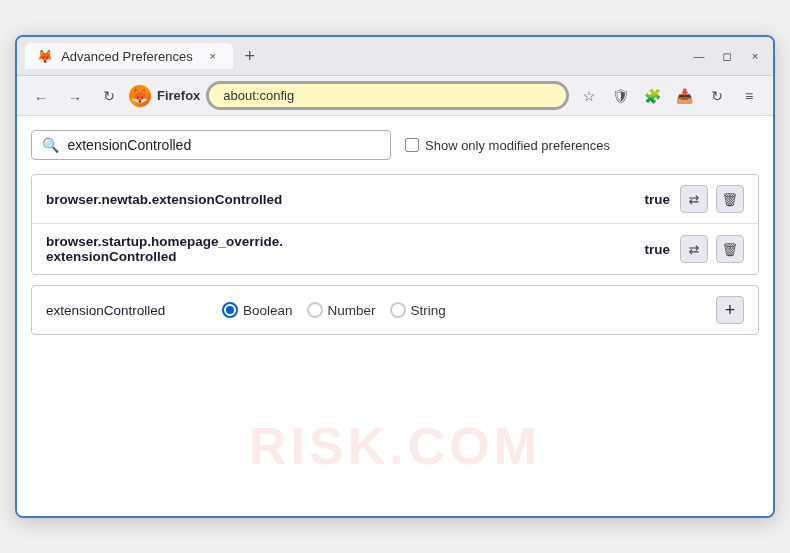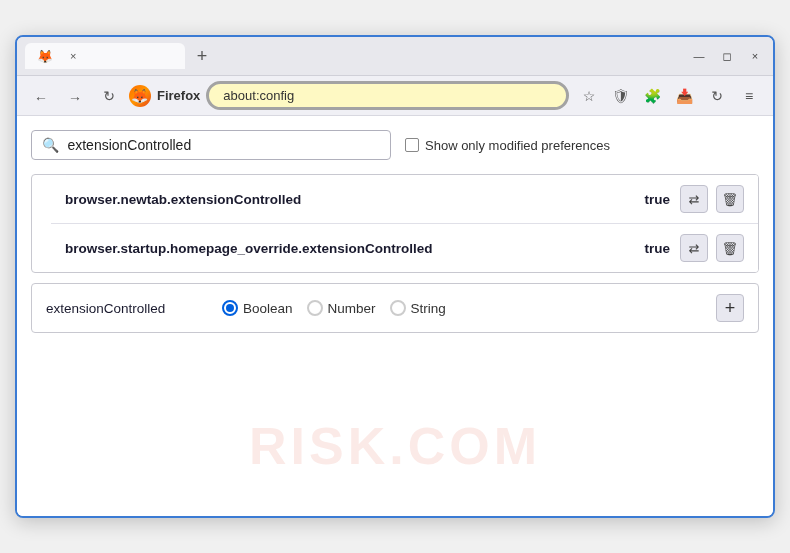--- a/index.html
+++ b/index.html
@@ -233,21 +233,20 @@
       background: #fff;
       border-radius: 2px;
     }
 
     
     .pref-table {
       border: 1px solid #c8c8d0;
       border-radius: 4px;
       overflow: hidden;
       margin-bottom: 10px;
-      padding-left: 19px;
     }
 
     .pref-row {
       display: flex;
       align-items: center;
       padding: 10px 14px;
       border-bottom: 1px solid #e0e0e8;
       background: #fff;
       gap: 10px;
     }
@@ -286,21 +285,21 @@
       display: flex;
       align-items: center;
       justify-content: center;
       cursor: pointer;
       color: #444;
       font-size: 13px;
     }
 
     .pref-name-two-line {
       display: flex;
-      flex-direction: row;
+      flex-direction: column;
       flex: 1;
     }
 
     .pref-name-two-line .line1 {
       font-size: 13.5px;
       font-weight: 700;
       color: #1a1a2e;
     }
 
     .pref-name-two-line .line2 {
@@ -385,20 +384,21 @@
     }
   </style>
 </head>
 <body>
 
 <div class="browser-window">
 
   <div class="title-bar">
     <div class="tab">
       <span style="font-size:13px;">🦊</span>
+      <span>Advanced Preferences</span>
       <div class="tab-close">×</div>
     </div>
     <div class="tab-add">+</div>
     <div class="title-bar-spacer"></div>
     <div class="window-controls">
       <div class="win-btn">—</div>
       <div class="win-btn">◻</div>
       <div class="win-btn">×</div>
     </div>
   </div>

